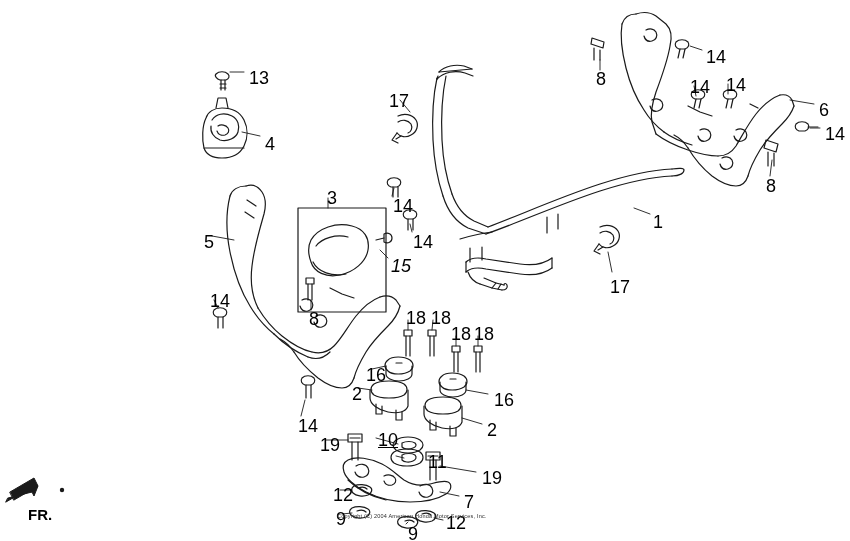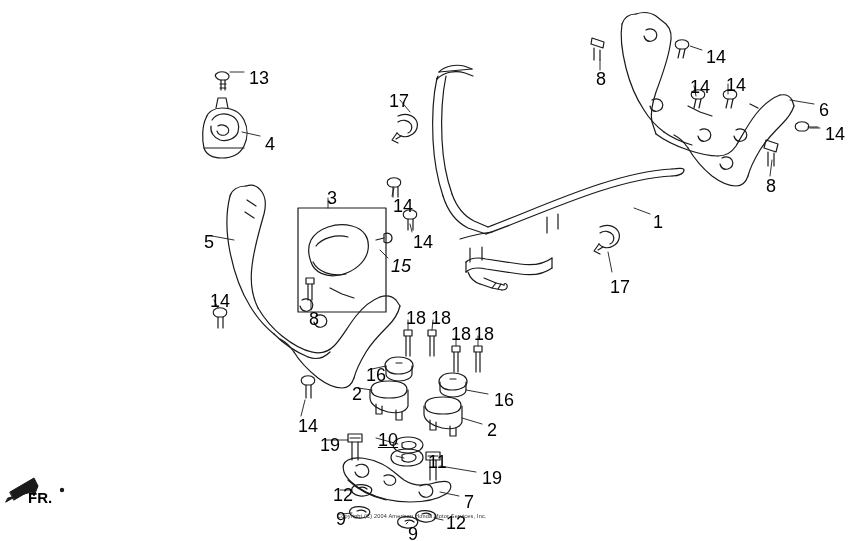--- a/index.html
+++ b/index.html
@@ -400,17 +400,17 @@
   <div class="callout" style="left:320px; top:439px;">19</div>
   <div class="callout" style="left:378px; top:434px;text-decoration:underline;">10</div>
   <div class="callout" style="left:399px; top:456px;margin-left:29px;">11</div>
   <div class="callout" style="left:482px; top:472px;">19</div>
   <div class="callout" style="left:333px; top:489px;">12</div>
   <div class="callout" style="left:464px; top:496px;">7</div>
   <div class="callout" style="left:336px; top:513px;">9</div>
   <div class="callout" style="left:446px; top:517px;">12</div>
   <div class="callout" style="left:408px; top:528px;">9</div>
 
-  <div class="fr-label" style="left:28px; top:489px;">FR.</div>
+  <div class="fr-label" style="left:28px; top:506px;">FR.</div>
 
   <div class="copyright" style="left:337px; top:513px;">Copyright (C) 2004 American Honda Motor Services, Inc.</div>
 
 </div>
 
 </body></html>

